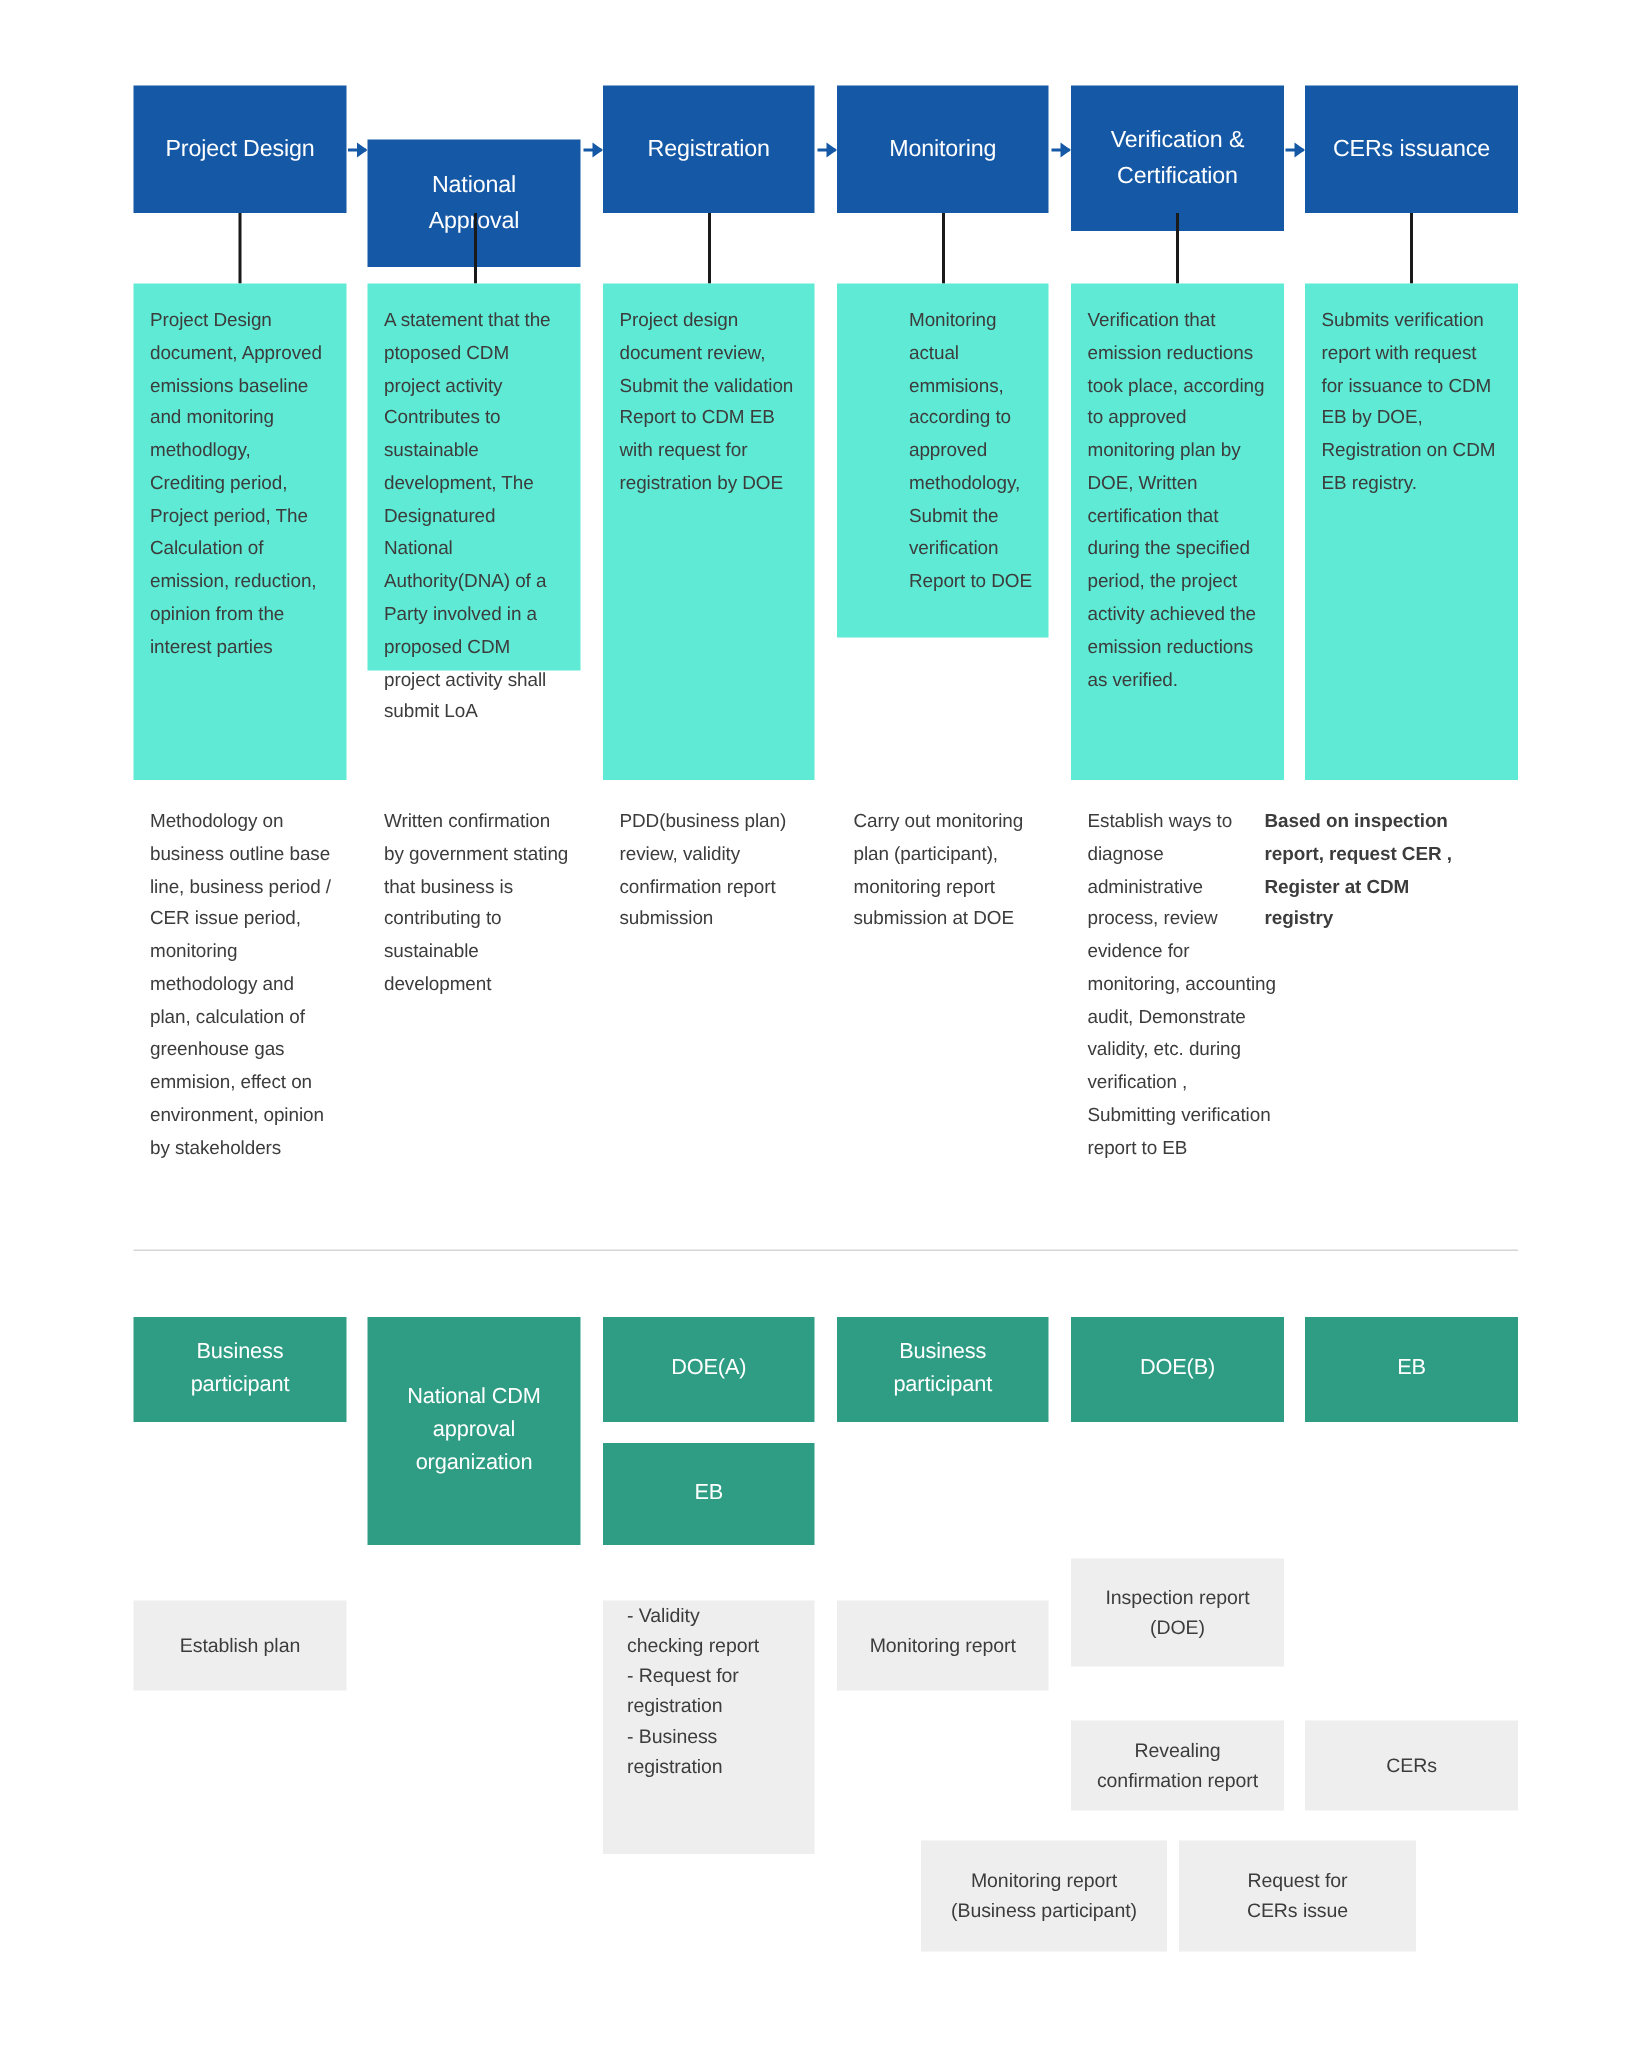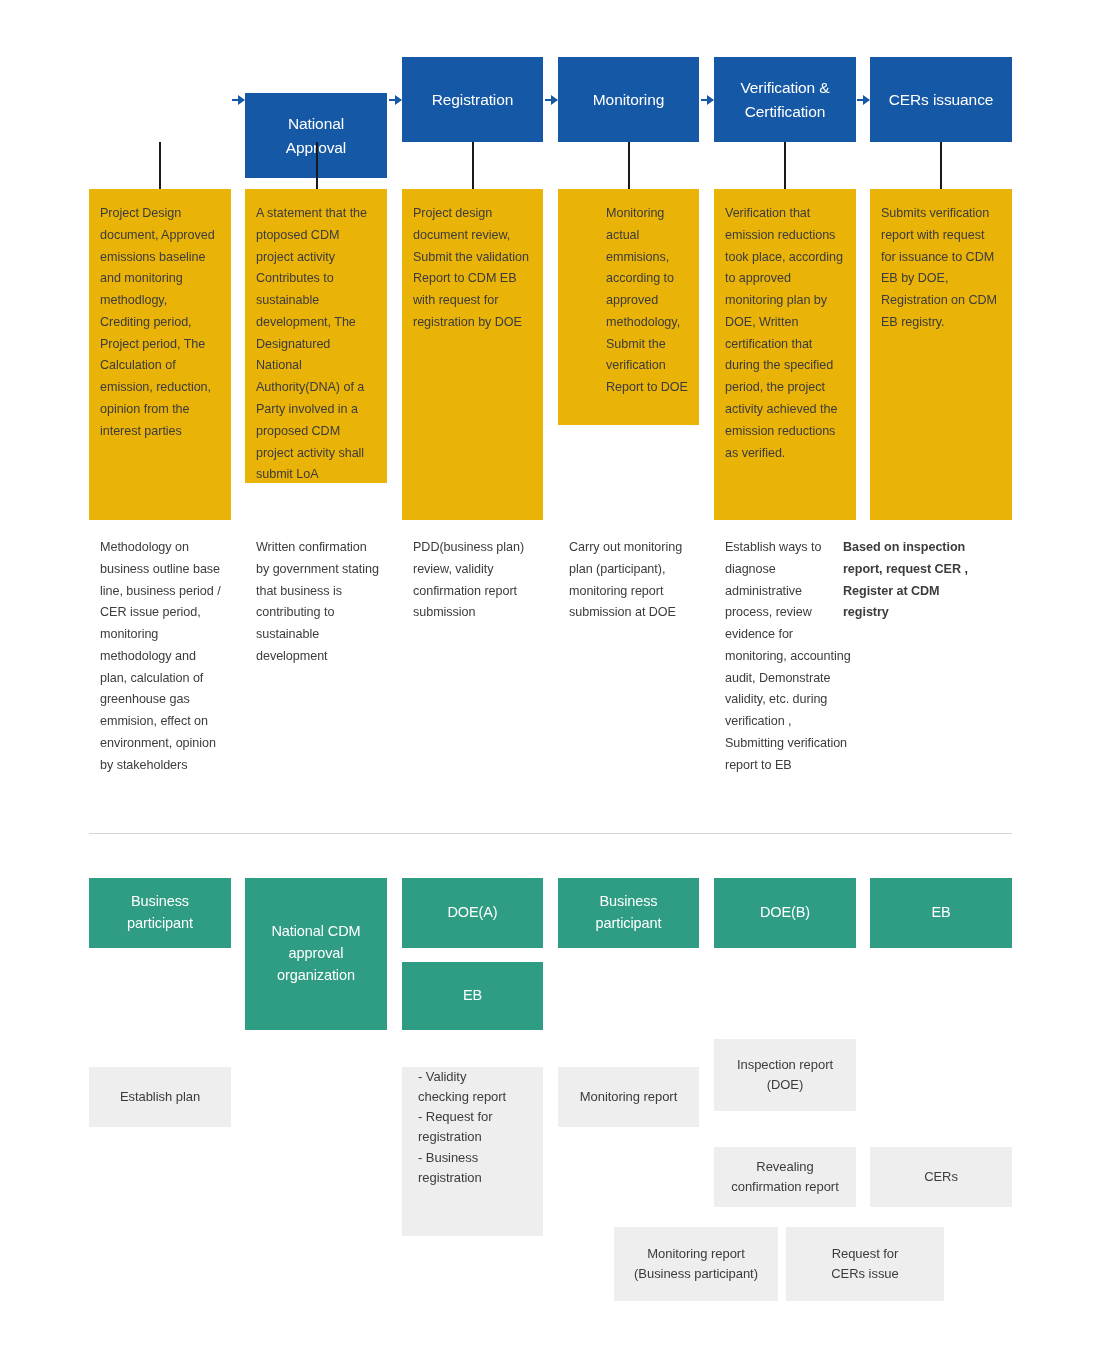--- a/index.html
+++ b/index.html
@@ -48,21 +48,21 @@
     border-bottom: 5px solid transparent;
   }
   .connector {
     position: absolute;
     width: 1.6px;
     background: #1a1a1a;
   }
 
   
   .detail-box {
-    background: #eab308;
+    background: #5eead4;
     font-size: 12.6px;
     line-height: 1.73;
     color: #3c3c3c;
     padding: 14px 11px 10px 11px;
     letter-spacing: -0.05px;
   }
   
   .plain-box {
     background: transparent;
     font-size: 12.6px;
@@ -111,30 +111,33 @@
     text-align: left;
     padding: 0 10px 10px 16px;
   }
   .doc-list { white-space: pre-line; }
 </style>
 </head>
 <body>
 
 <div id="canvas">
 
+  <div class="stage-box abs" style="left:89px;  top:57px; width:142px; height:85px;">
+    <span>Project Design</span>
+  </div>
   <div class="stage-box abs" style="left:245px; top:57px; width:142px; height:85px;margin-top:36px;">
     <span>National<br>Approval</span>
   </div>
   <div class="stage-box abs" style="left:402px; top:57px; width:141px; height:85px;">
     <span>Registration</span>
   </div>
   <div class="stage-box abs" style="left:558px; top:57px; width:141px; height:85px;">
     <span>Monitoring</span>
   </div>
-  <div class="stage-box abs" style="left:714px; top:57px; width:142px; height:85px;">
+  <div class="stage-box abs" style="left:714px; top:57px; width:142px; height:97px;">
     <span>Verification &amp;<br>Certification</span>
   </div>
   <div class="stage-box abs" style="left:870px; top:57px; width:142px; height:85px;">
     <span>CERs issuance</span>
   </div>
 
   <div class="arrow" style="left:232px; width:12px;"></div>
   <div class="arrow" style="left:389px; width:12px;"></div>
   <div class="arrow" style="left:545px; width:12px;"></div>
   <div class="arrow" style="left:701px; width:12px;"></div>
@@ -143,21 +146,21 @@
   <div class="connector" style="left:159px; top:142px; height:47px;"></div>
   <div class="connector" style="left:316px; top:142px; height:47px;"></div>
   <div class="connector" style="left:472px; top:142px; height:47px;"></div>
   <div class="connector" style="left:628px; top:142px; height:47px;"></div>
   <div class="connector" style="left:784px; top:142px; height:47px;"></div>
   <div class="connector" style="left:940px; top:142px; height:47px;"></div>
 
   <div class="detail-box abs" style="left:89px;  top:189px; width:142px; height:331px;">
     <span>Project Design document, Approved emissions baseline and monitoring methodlogy, Crediting period, Project period, The Calculation of emission, reduction, opinion from the interest parties</span>
   </div>
-  <div class="detail-box abs" style="left:245px; top:189px; width:142px; height:294px;">
+  <div class="detail-box abs" style="left:245px; top:189px; width:142px; height:258px;">
     <span>A statement that the ptoposed CDM project activity Contributes to sustainable development, The Designatured National Authority(DNA) of a Party involved in a proposed CDM project activity shall submit LoA</span>
   </div>
   <div class="detail-box abs" style="left:402px; top:189px; width:141px; height:331px;">
     <span>Project design document review, Submit the validation Report to CDM EB with request for registration by DOE</span>
   </div>
   <div class="detail-box abs" style="left:558px; top:189px; width:141px; height:236px;padding-left:48px;">
     <span>Monitoring actual emmisions, according to approved methodology, Submit the verification Report to DOE</span>
   </div>
   <div class="detail-box abs" style="left:714px; top:189px; width:142px; height:331px;">
     <span>Verification that emission reductions took place, according to approved monitoring plan by DOE, Written certification that during the specified period, the project activity achieved the emission reductions as verified.</span>

